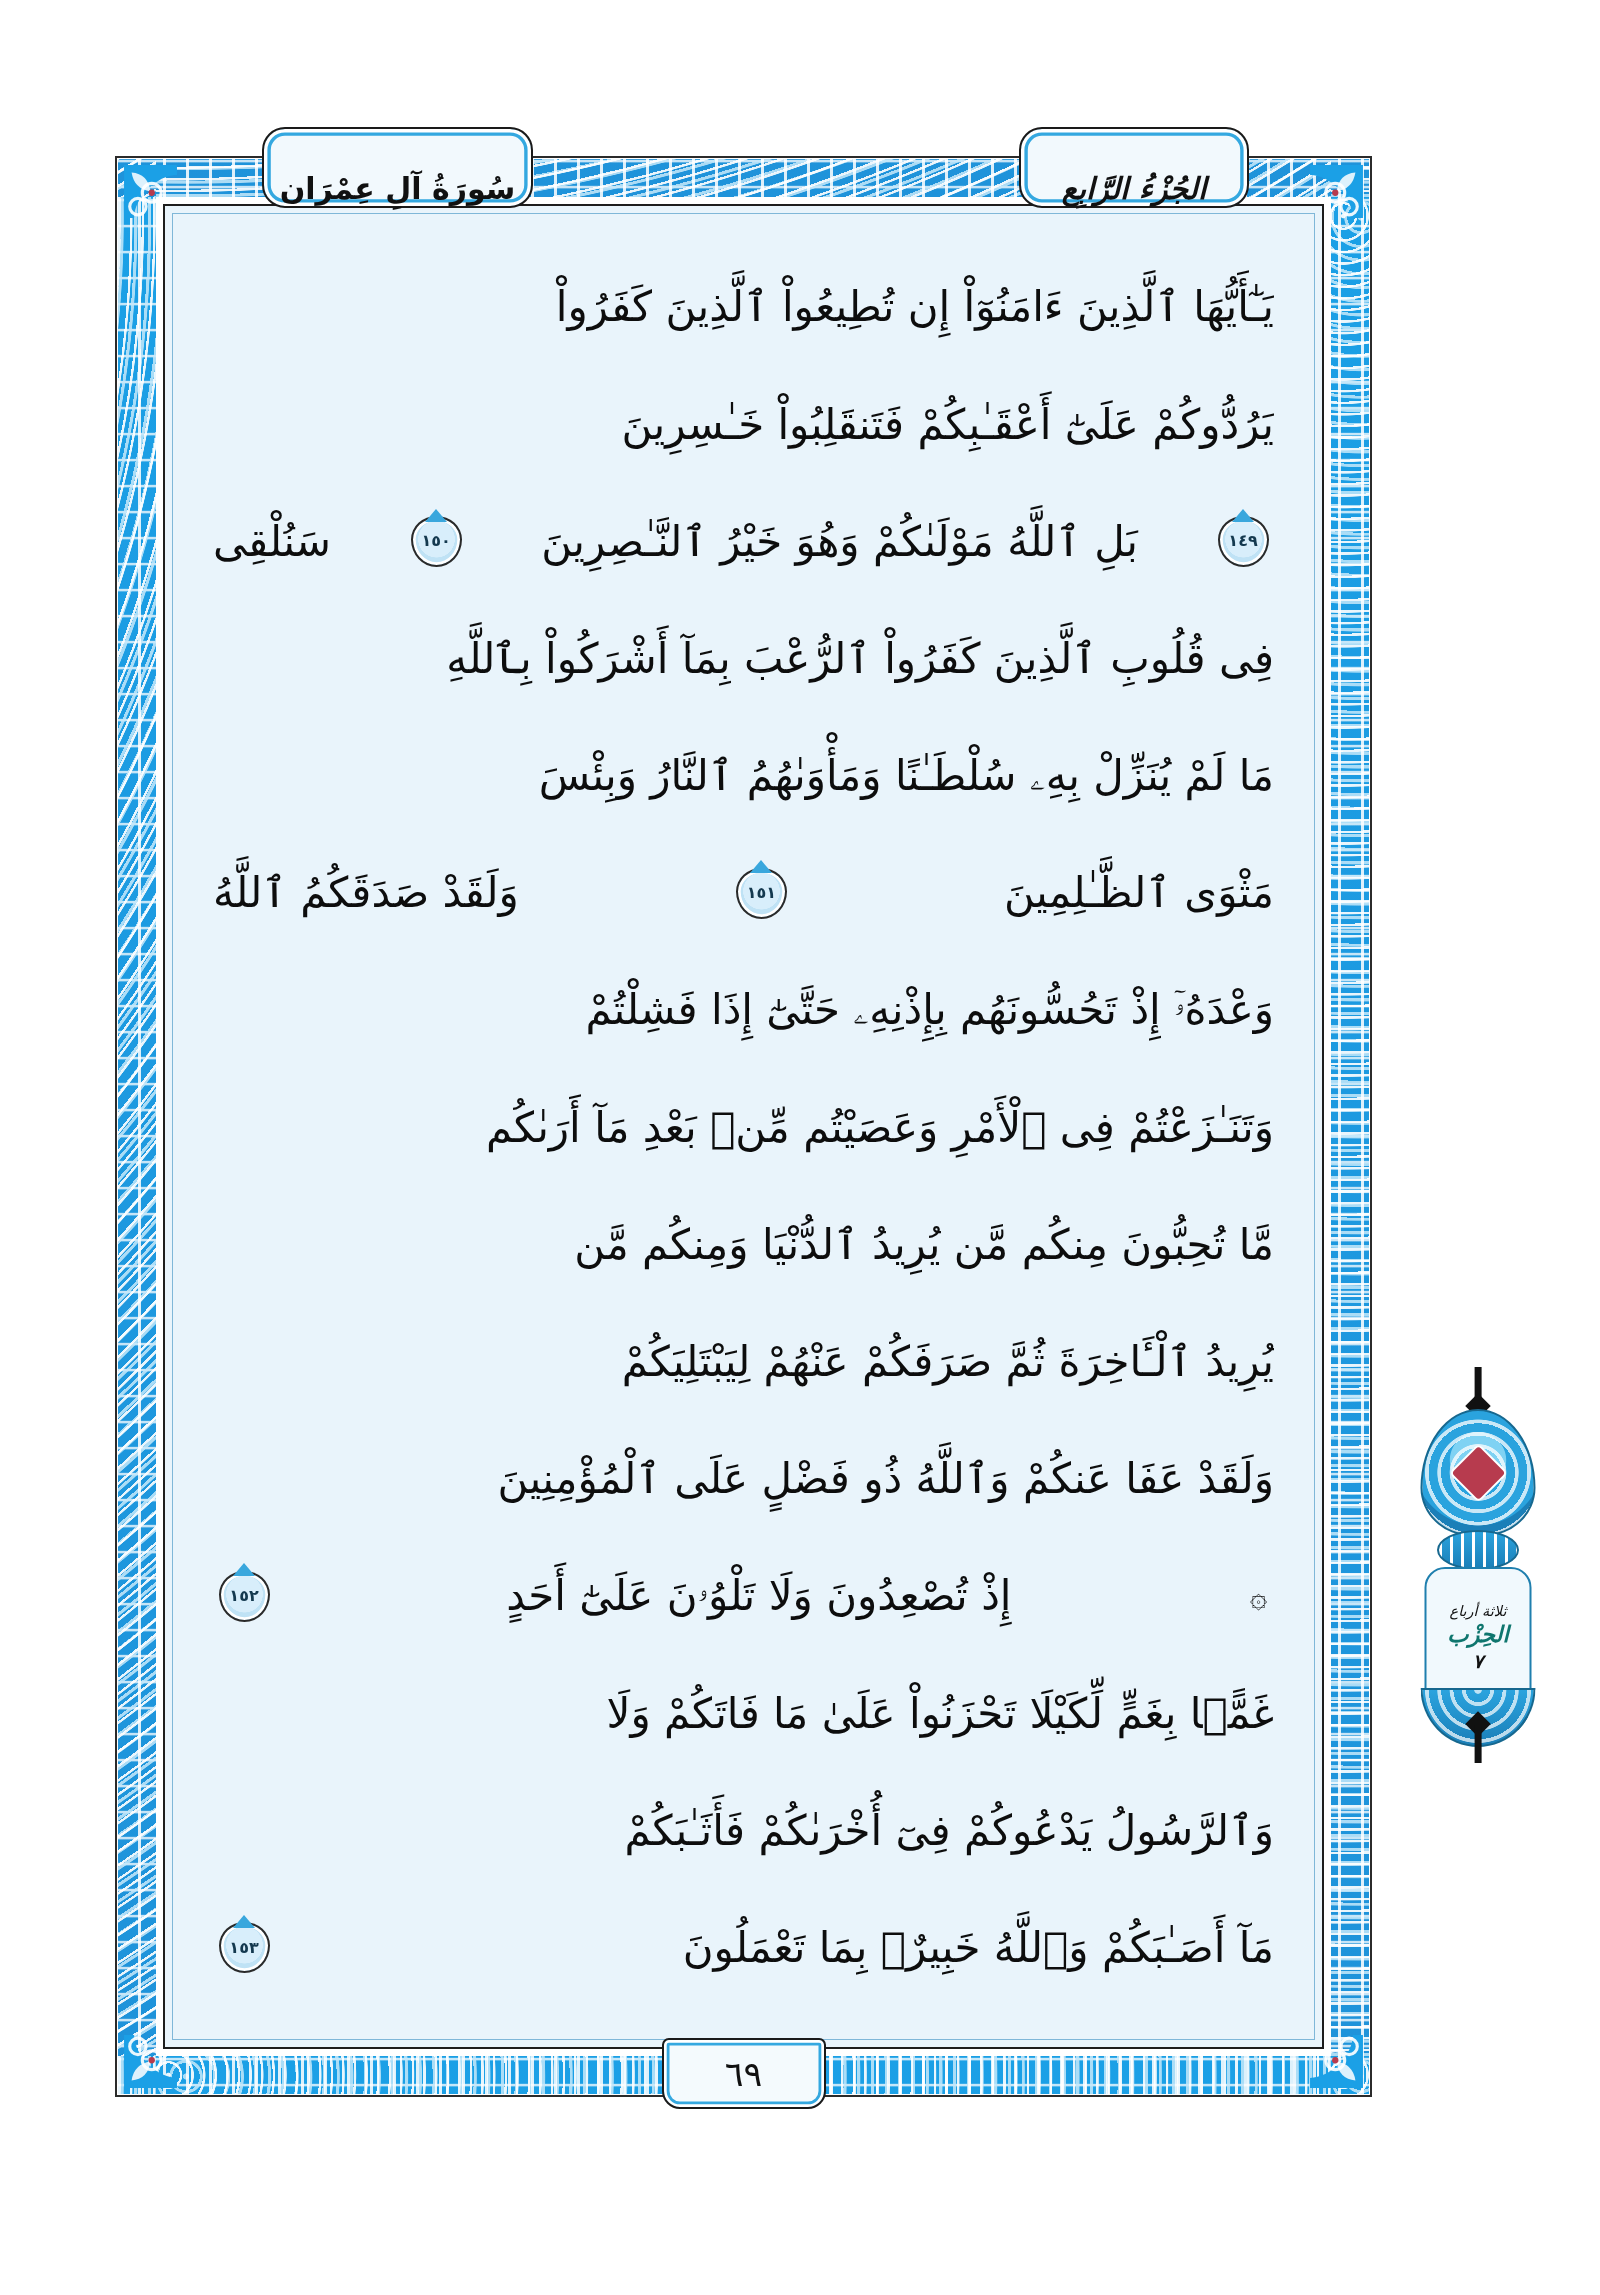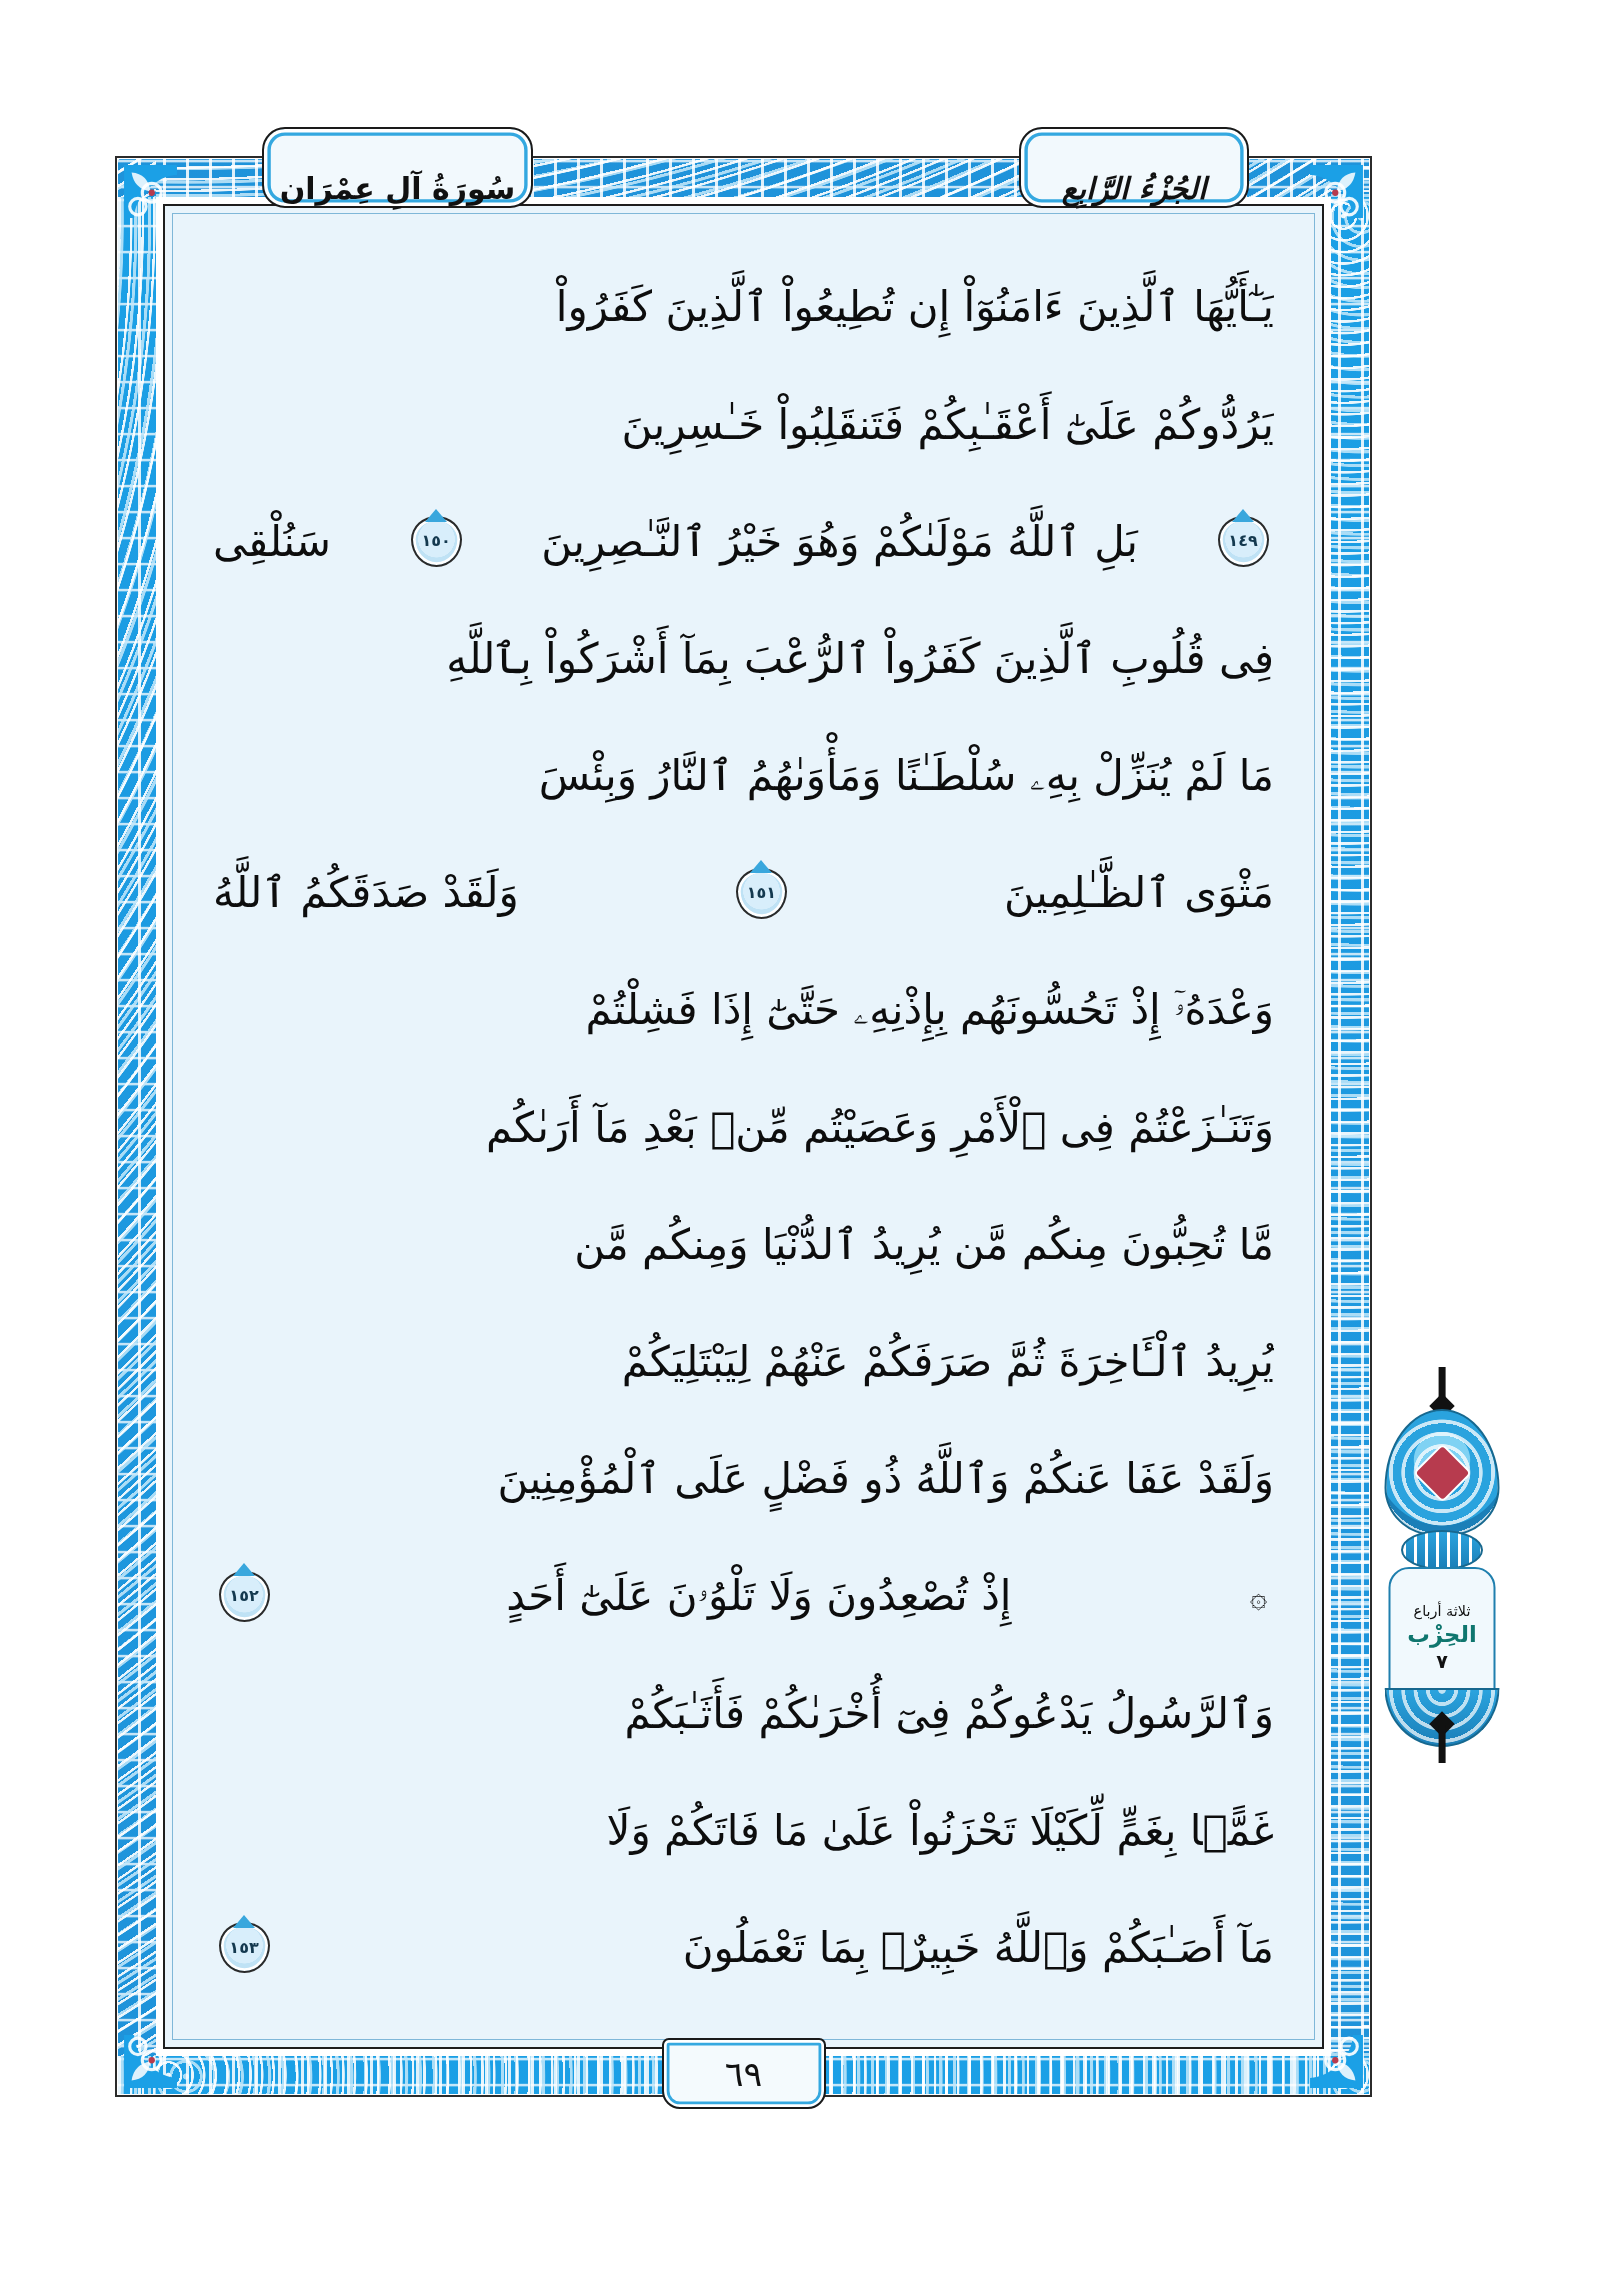--- a/index.html
+++ b/index.html
@@ -173,23 +173,24 @@
   }
 
   
   .ruku{
     font-size:30px;color:#111;margin:0 6.8px;flex:0 0 auto;
   }
 
   
   #hizb{
     position:absolute;
-    left:1375px;top:1367px;
+    left:1411px;top:1367px;
     width:134px;height:396px;
     z-index:5;
+    font-style:italic;
   }
   #hizb .finial-top,#hizb .finial-bot{
     position:absolute;left:50%;transform:translateX(-50%);
     width:6.8px;height:38px;background:#111;
   }
   #hizb .finial-top{top:0;}
   #hizb .finial-bot{bottom:0;}
   #hizb .star-top,#hizb .star-bot{
     position:absolute;left:50%;transform:translateX(-50%) rotate(45deg);
     width:18px;height:18px;background:#111;
@@ -361,24 +362,24 @@
         </div>
         <div class="ayah-line">
           <span class="ruku">۞</span>
           <span class="seg">إِذْ تُصْعِدُونَ وَلَا تَلْوُۥنَ عَلَىٰٓ أَحَدٍ</span>
           <span class="vmark">
             <span class="disc"></span>
             <span class="num">١٥٢</span>
           </span>
         </div>
         <div class="ayah-line">
+          <span class="seg">غَمًّۢا بِغَمٍّ لِّكَيْلَا تَحْزَنُواْ عَلَىٰ مَا فَاتَكُمْ وَلَا</span>
+        </div>
+        <div class="ayah-line">
           <span class="seg">وَٱلرَّسُولُ يَدْعُوكُمْ فِىٓ أُخْرَىٰكُمْ فَأَثَـٰبَكُمْ</span>
-        </div>
-        <div class="ayah-line">
-          <span class="seg">غَمًّۢا بِغَمٍّ لِّكَيْلَا تَحْزَنُواْ عَلَىٰ مَا فَاتَكُمْ وَلَا</span>
         </div>
         <div class="ayah-line">
           <span class="seg">مَآ أَصَـٰبَكُمْ وَٱللَّهُ خَبِيرٌۢ بِمَا تَعْمَلُونَ</span>
           <span class="vmark">
             <span class="disc"></span>
             <span class="num">١٥٣</span>
           </span>
         </div>
       </div>
   </div>

